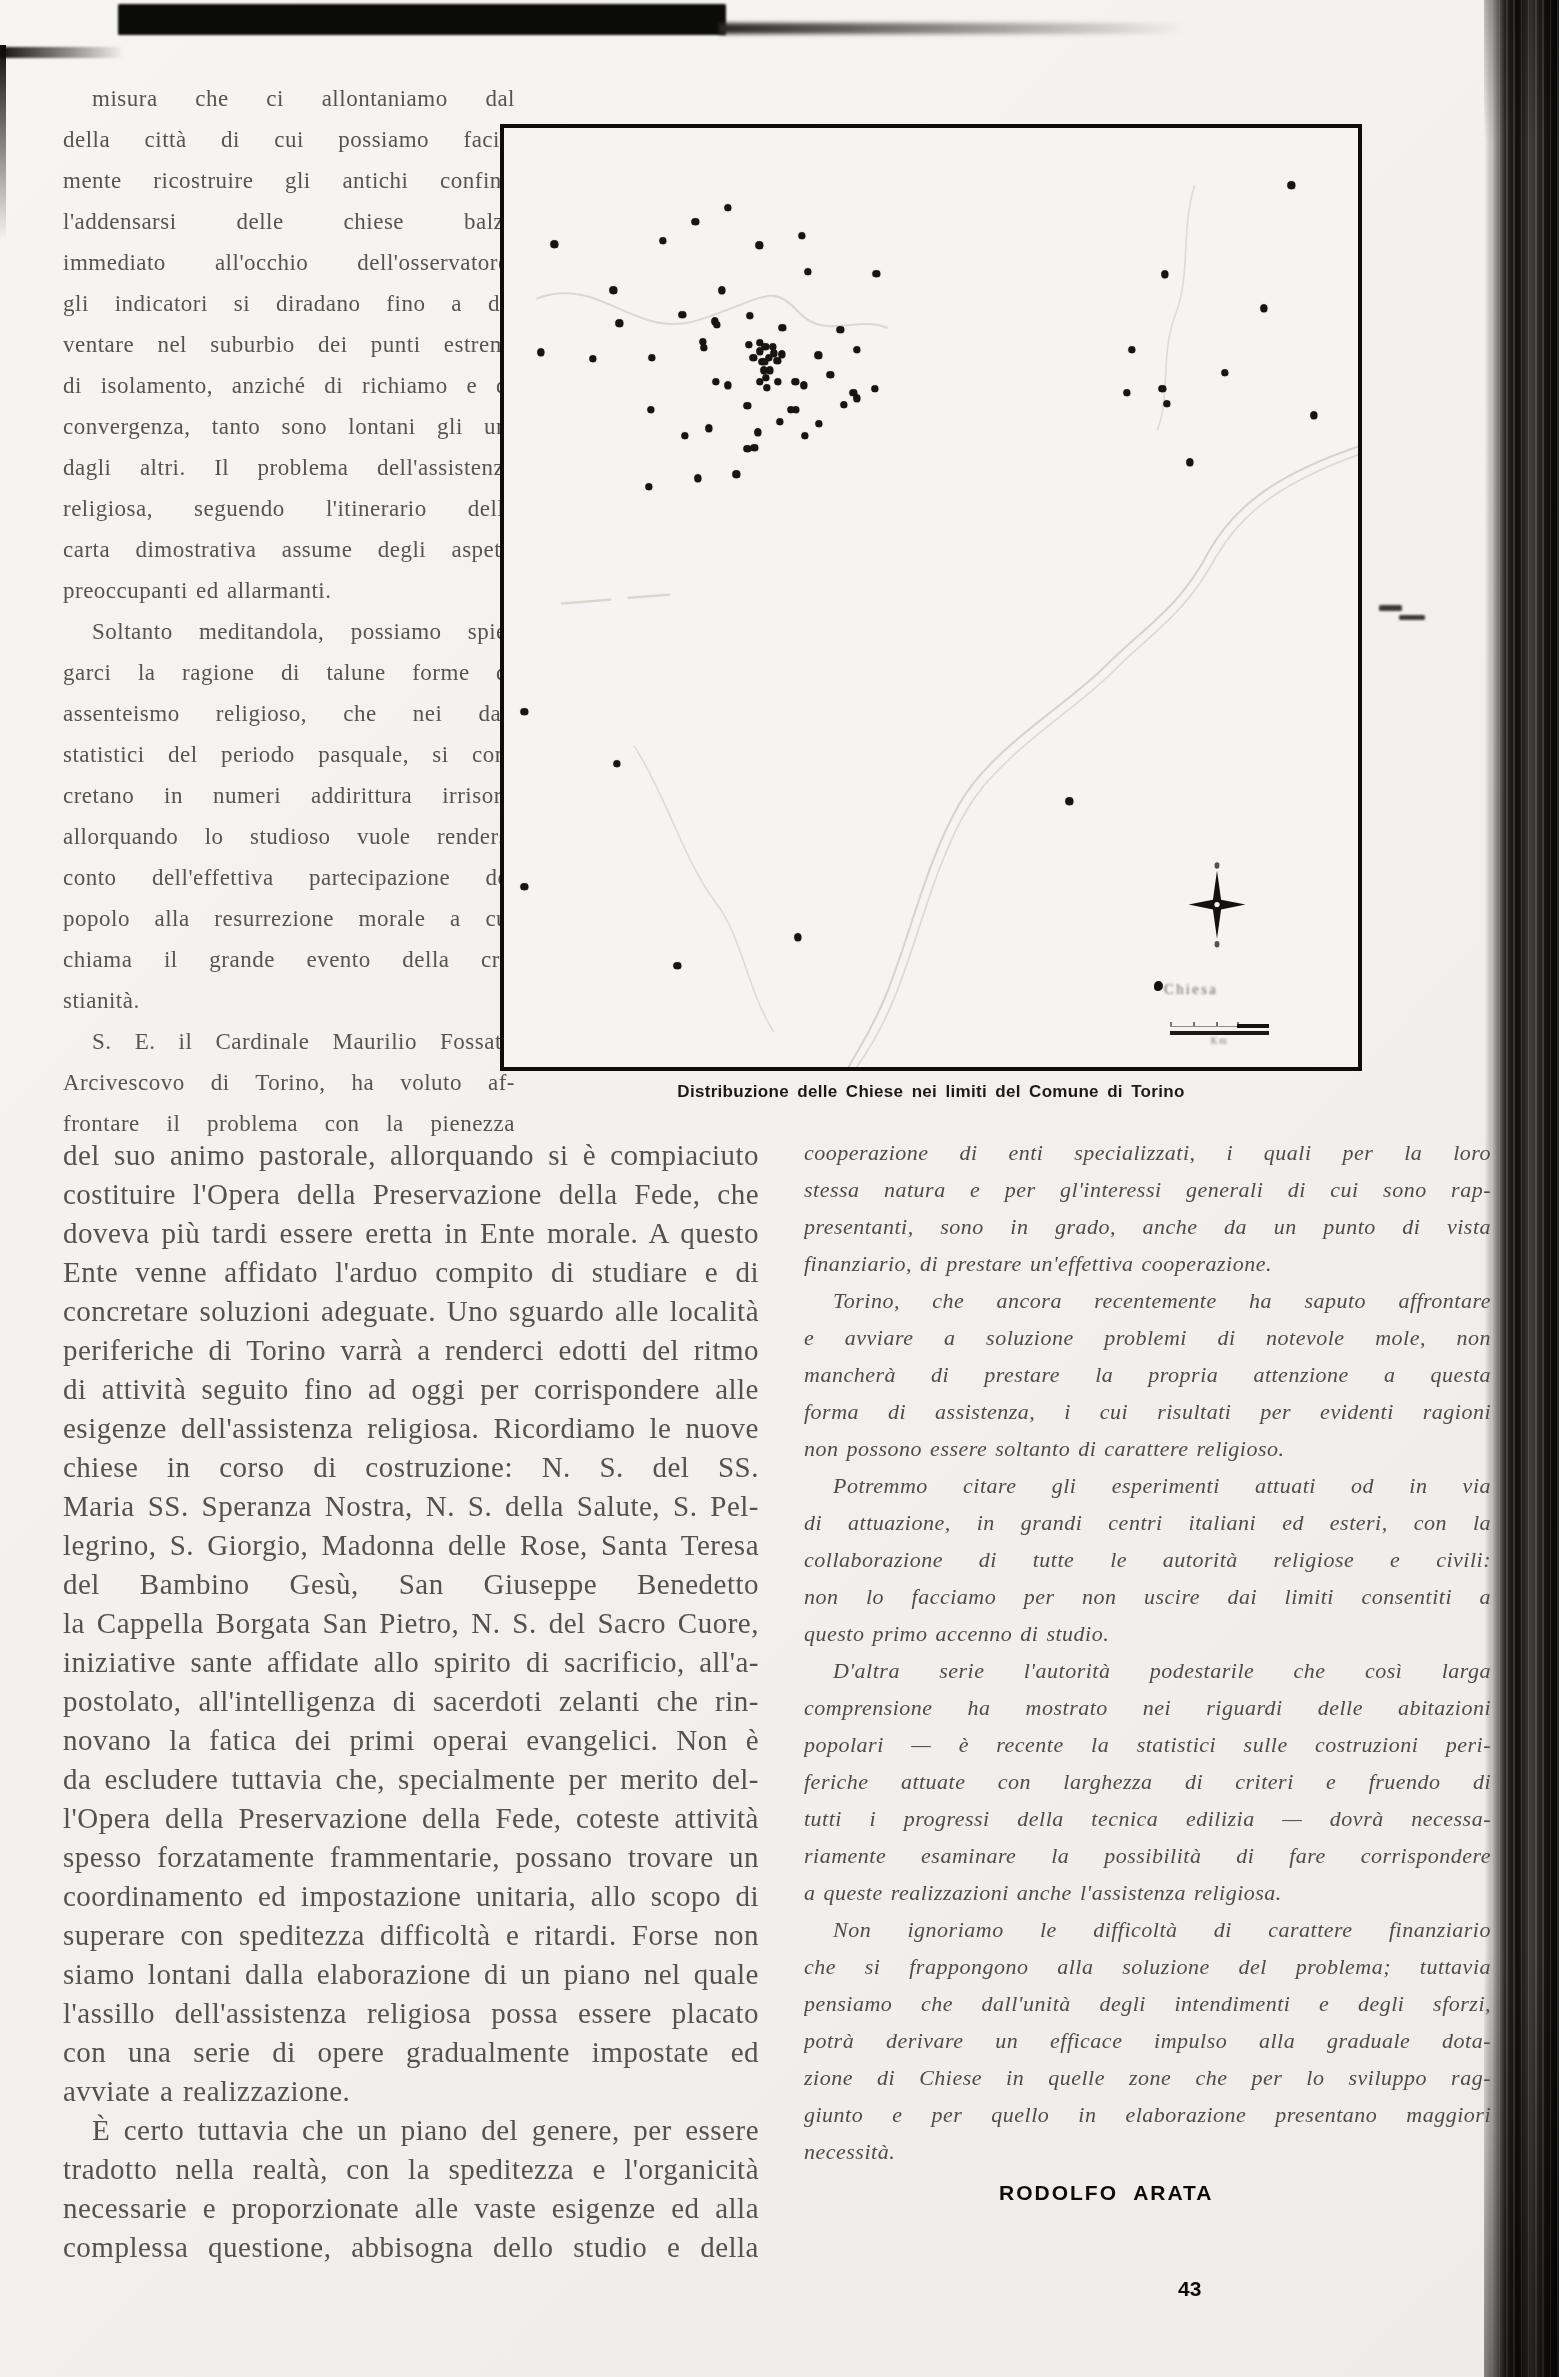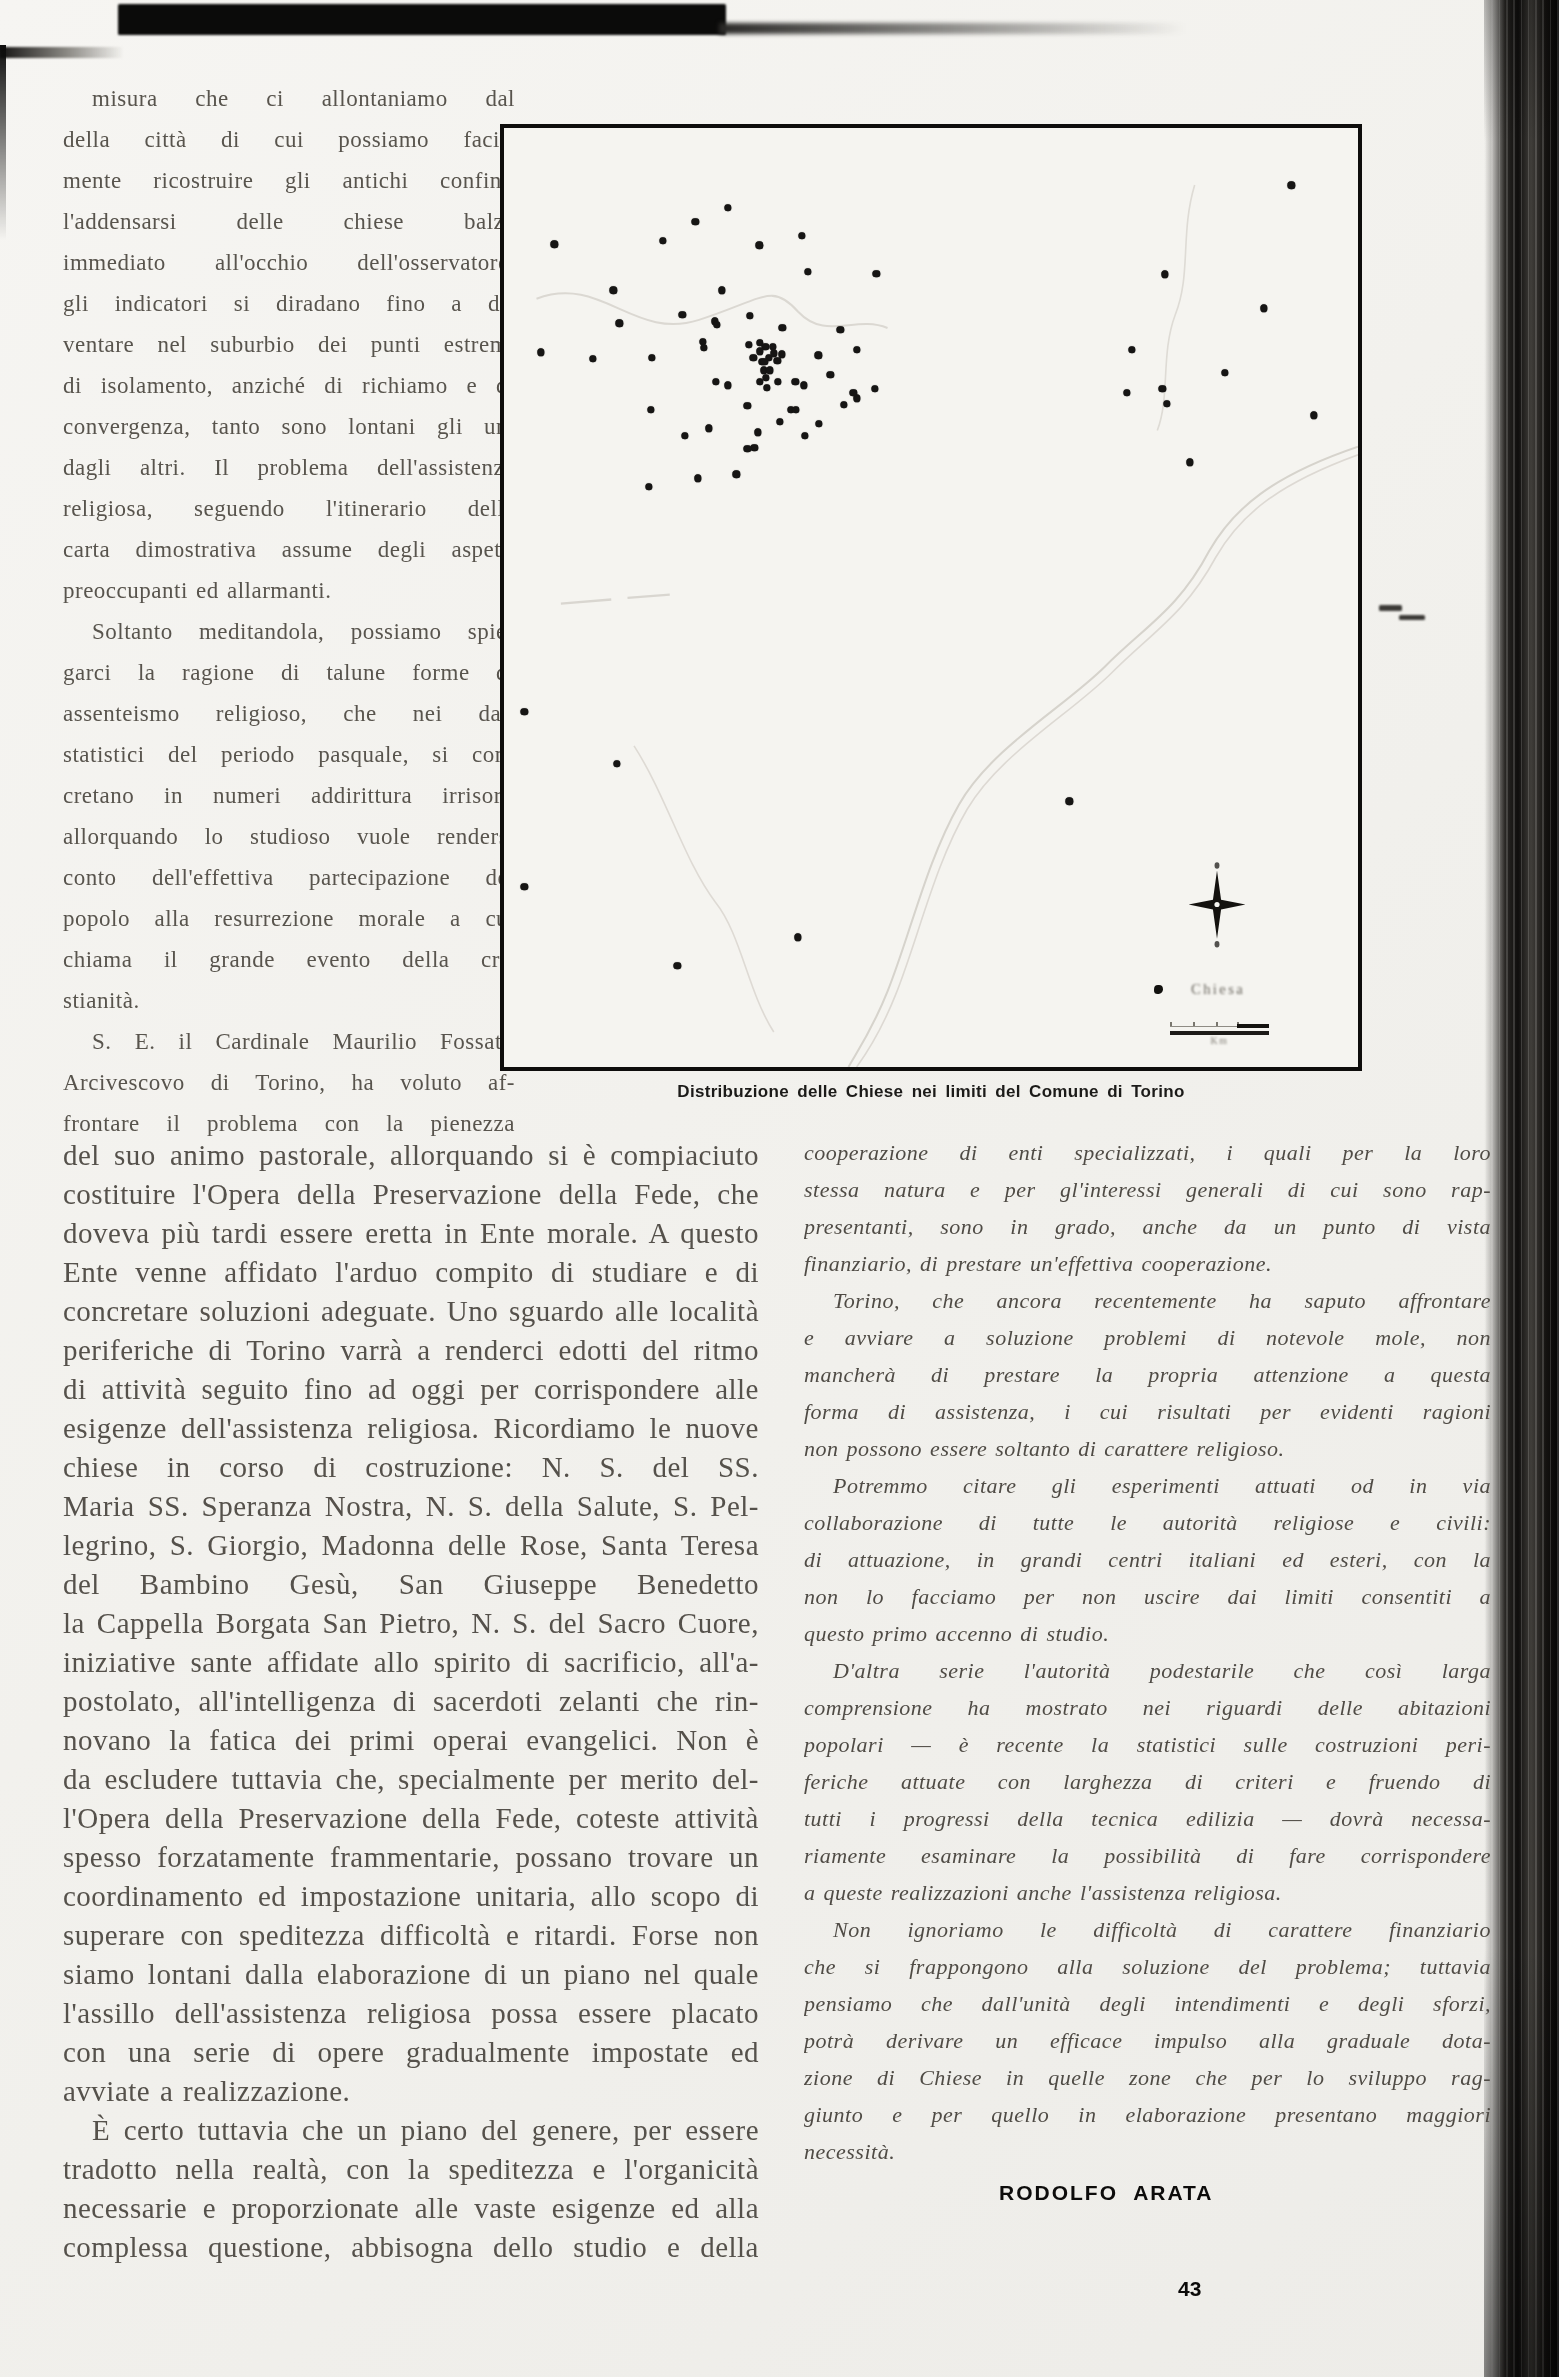--- a/index.html
+++ b/index.html
@@ -33,21 +33,21 @@
   .lowleft{left:63px;top:1136px;width:696px;--lh:39px;font-size:29px;color:#55514b;}
   .lowright{left:804px;top:1134px;width:687px;--lh:37px;font-size:22px;color:#4f4b45;font-style:italic;}
   
   .map{position:absolute;left:500px;top:124px;width:862px;height:947px;
     border:4.1px solid #0e0d0c;box-sizing:border-box;background:#f5f4f0;}
   .map svg.faint{position:absolute;inset:0;width:100%;height:100%;}
   .dots{position:absolute;inset:0;}
   .dot{position:absolute;width:7.3px;height:7.3px;background:#161514;border-radius:50% 50% 48% 52%;
     transform:translate(-50%,-50%);box-shadow:0 0 0.8px rgba(22,21,20,.8);}
   .compass{position:absolute;left:678px;top:731px;width:70px;height:91px;}
-  .legend{position:absolute;left:650px;top:853px;display:flex;align-items:center;gap:28px;}
+  .legend{position:absolute;left:650px;top:853px;display:flex;align-items:flex-start;gap:1px;}
   .legend .ldot{width:9px;height:9.8px;background:#12110f;border-radius:50% 50% 55% 45%;}
   .legend .ltext{font-family:"Liberation Serif",serif;font-size:14.6px;color:#6b675f;
     letter-spacing:2.4px;filter:blur(0.9px);}
   .scalebar{position:absolute;left:666px;top:895px;width:99px;}
   .scalebar .ticks{height:3.3px;border-bottom:1.6px solid #8f8c85;position:relative;filter:blur(0.3px);}
   .scalebar .ticks i{position:absolute;bottom:0;width:1.6px;height:4.1px;background:#7a776f;}
   .scalebar .cap{position:absolute;right:0;top:0.8px;width:32.5px;height:4.1px;background:#14120f;filter:blur(0.3px);}
   .scalebar .bar{margin-top:4.1px;height:3.3px;background:#1d1b18;filter:blur(0.4px);}
   .scalebar .klabel{text-align:center;font-size:9.8px;color:#827e76;filter:blur(0.8px);letter-spacing:1.6px;}
   .caption{position:absolute;left:500px;top:1082px;width:862px;text-align:center;
@@ -258,22 +258,22 @@
       <div class="tline">cooperazione di enti specializzati, i quali per la loro</div>
       <div class="tline">stessa natura e per gl'interessi generali di cui sono rap-</div>
       <div class="tline">presentanti, sono in grado, anche da un punto di vista</div>
       <div class="tline end">finanziario, di prestare un'effettiva cooperazione.</div>
       <div class="tline ind">Torino, che ancora recentemente ha saputo affrontare</div>
       <div class="tline">e avviare a soluzione problemi di notevole mole, non</div>
       <div class="tline">mancherà di prestare la propria attenzione a questa</div>
       <div class="tline">forma di assistenza, i cui risultati per evidenti ragioni</div>
       <div class="tline end">non possono essere soltanto di carattere religioso.</div>
       <div class="tline ind">Potremmo citare gli esperimenti attuati od in via</div>
+      <div class="tline">di attuazione, in grandi centri italiani ed esteri, con la</div>
       <div class="tline">collaborazione di tutte le autorità religiose e civili:</div>
-      <div class="tline">di attuazione, in grandi centri italiani ed esteri, con la</div>
       <div class="tline">non lo facciamo per non uscire dai limiti consentiti a</div>
       <div class="tline end">questo primo accenno di studio.</div>
       <div class="tline ind">D'altra serie l'autorità podestarile che così larga</div>
       <div class="tline">comprensione ha mostrato nei riguardi delle abitazioni</div>
       <div class="tline">popolari — è recente la statistici sulle costruzioni peri-</div>
       <div class="tline">feriche attuate con larghezza di criteri e fruendo di</div>
       <div class="tline">tutti i progressi della tecnica edilizia — dovrà necessa-</div>
       <div class="tline">riamente esaminare la possibilità di fare corrispondere</div>
       <div class="tline end">a queste realizzazioni anche l'assistenza religiosa.</div>
       <div class="tline ind">Non ignoriamo le difficoltà di carattere finanziario</div>

